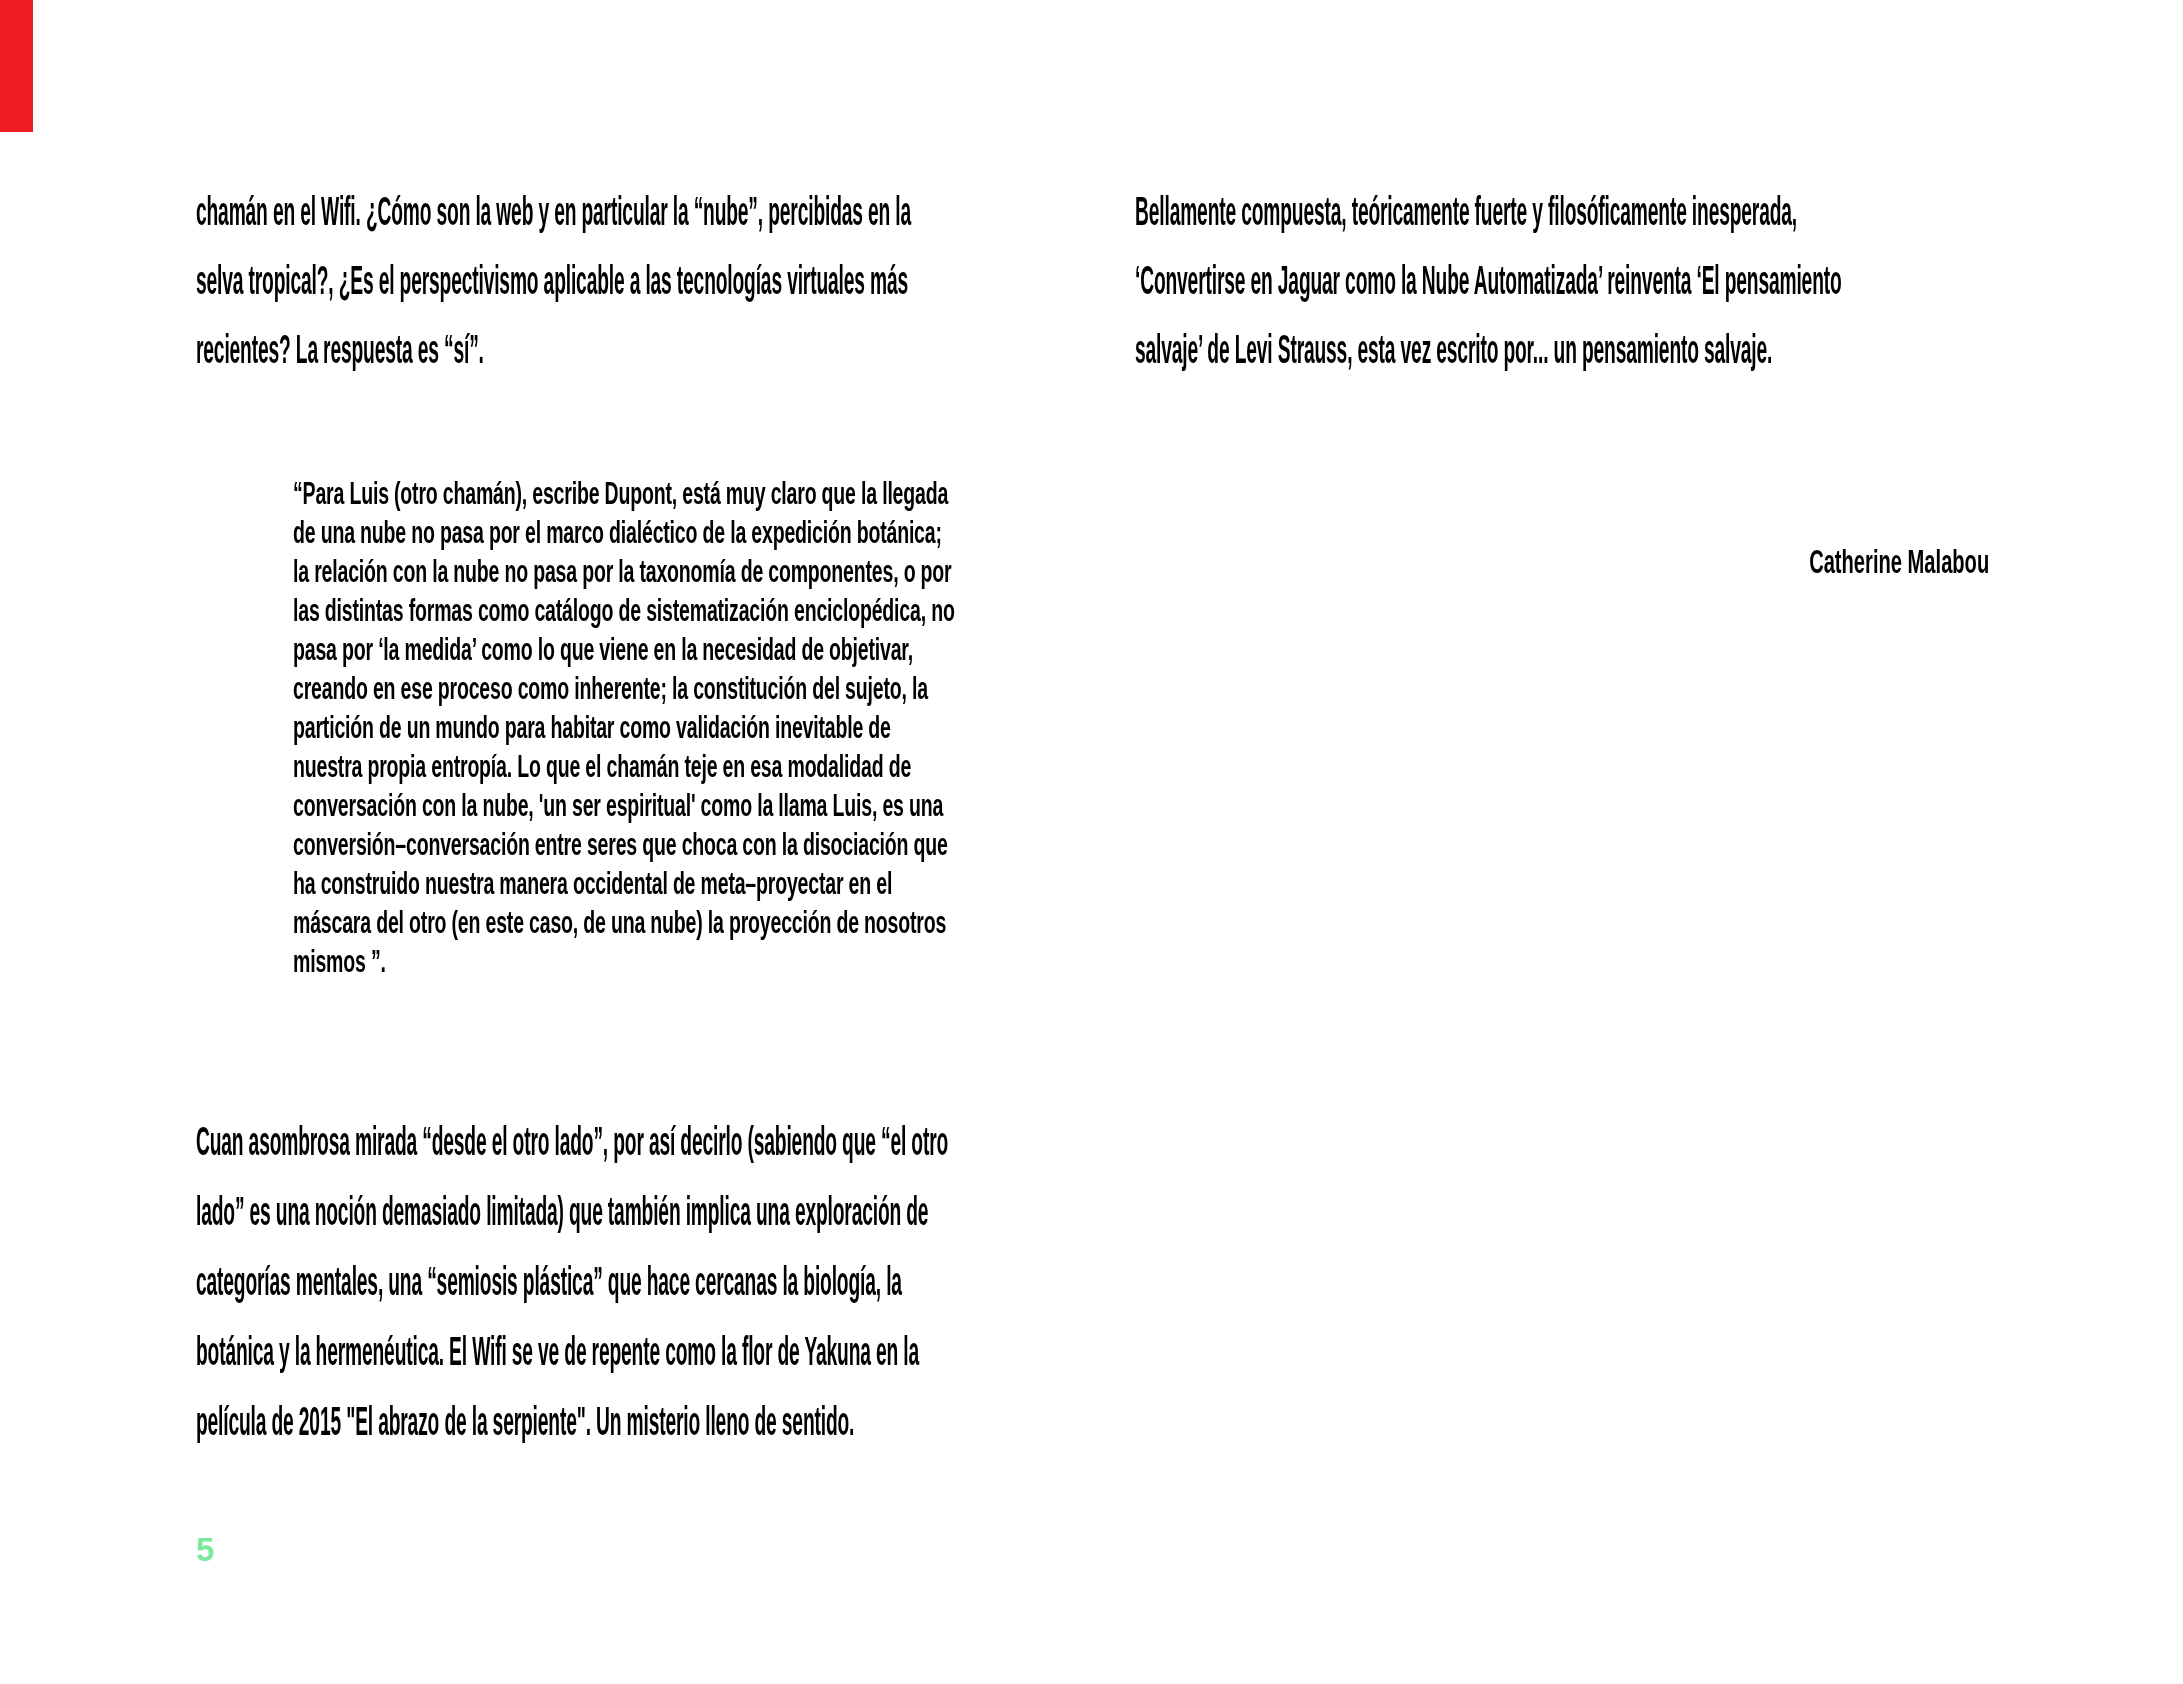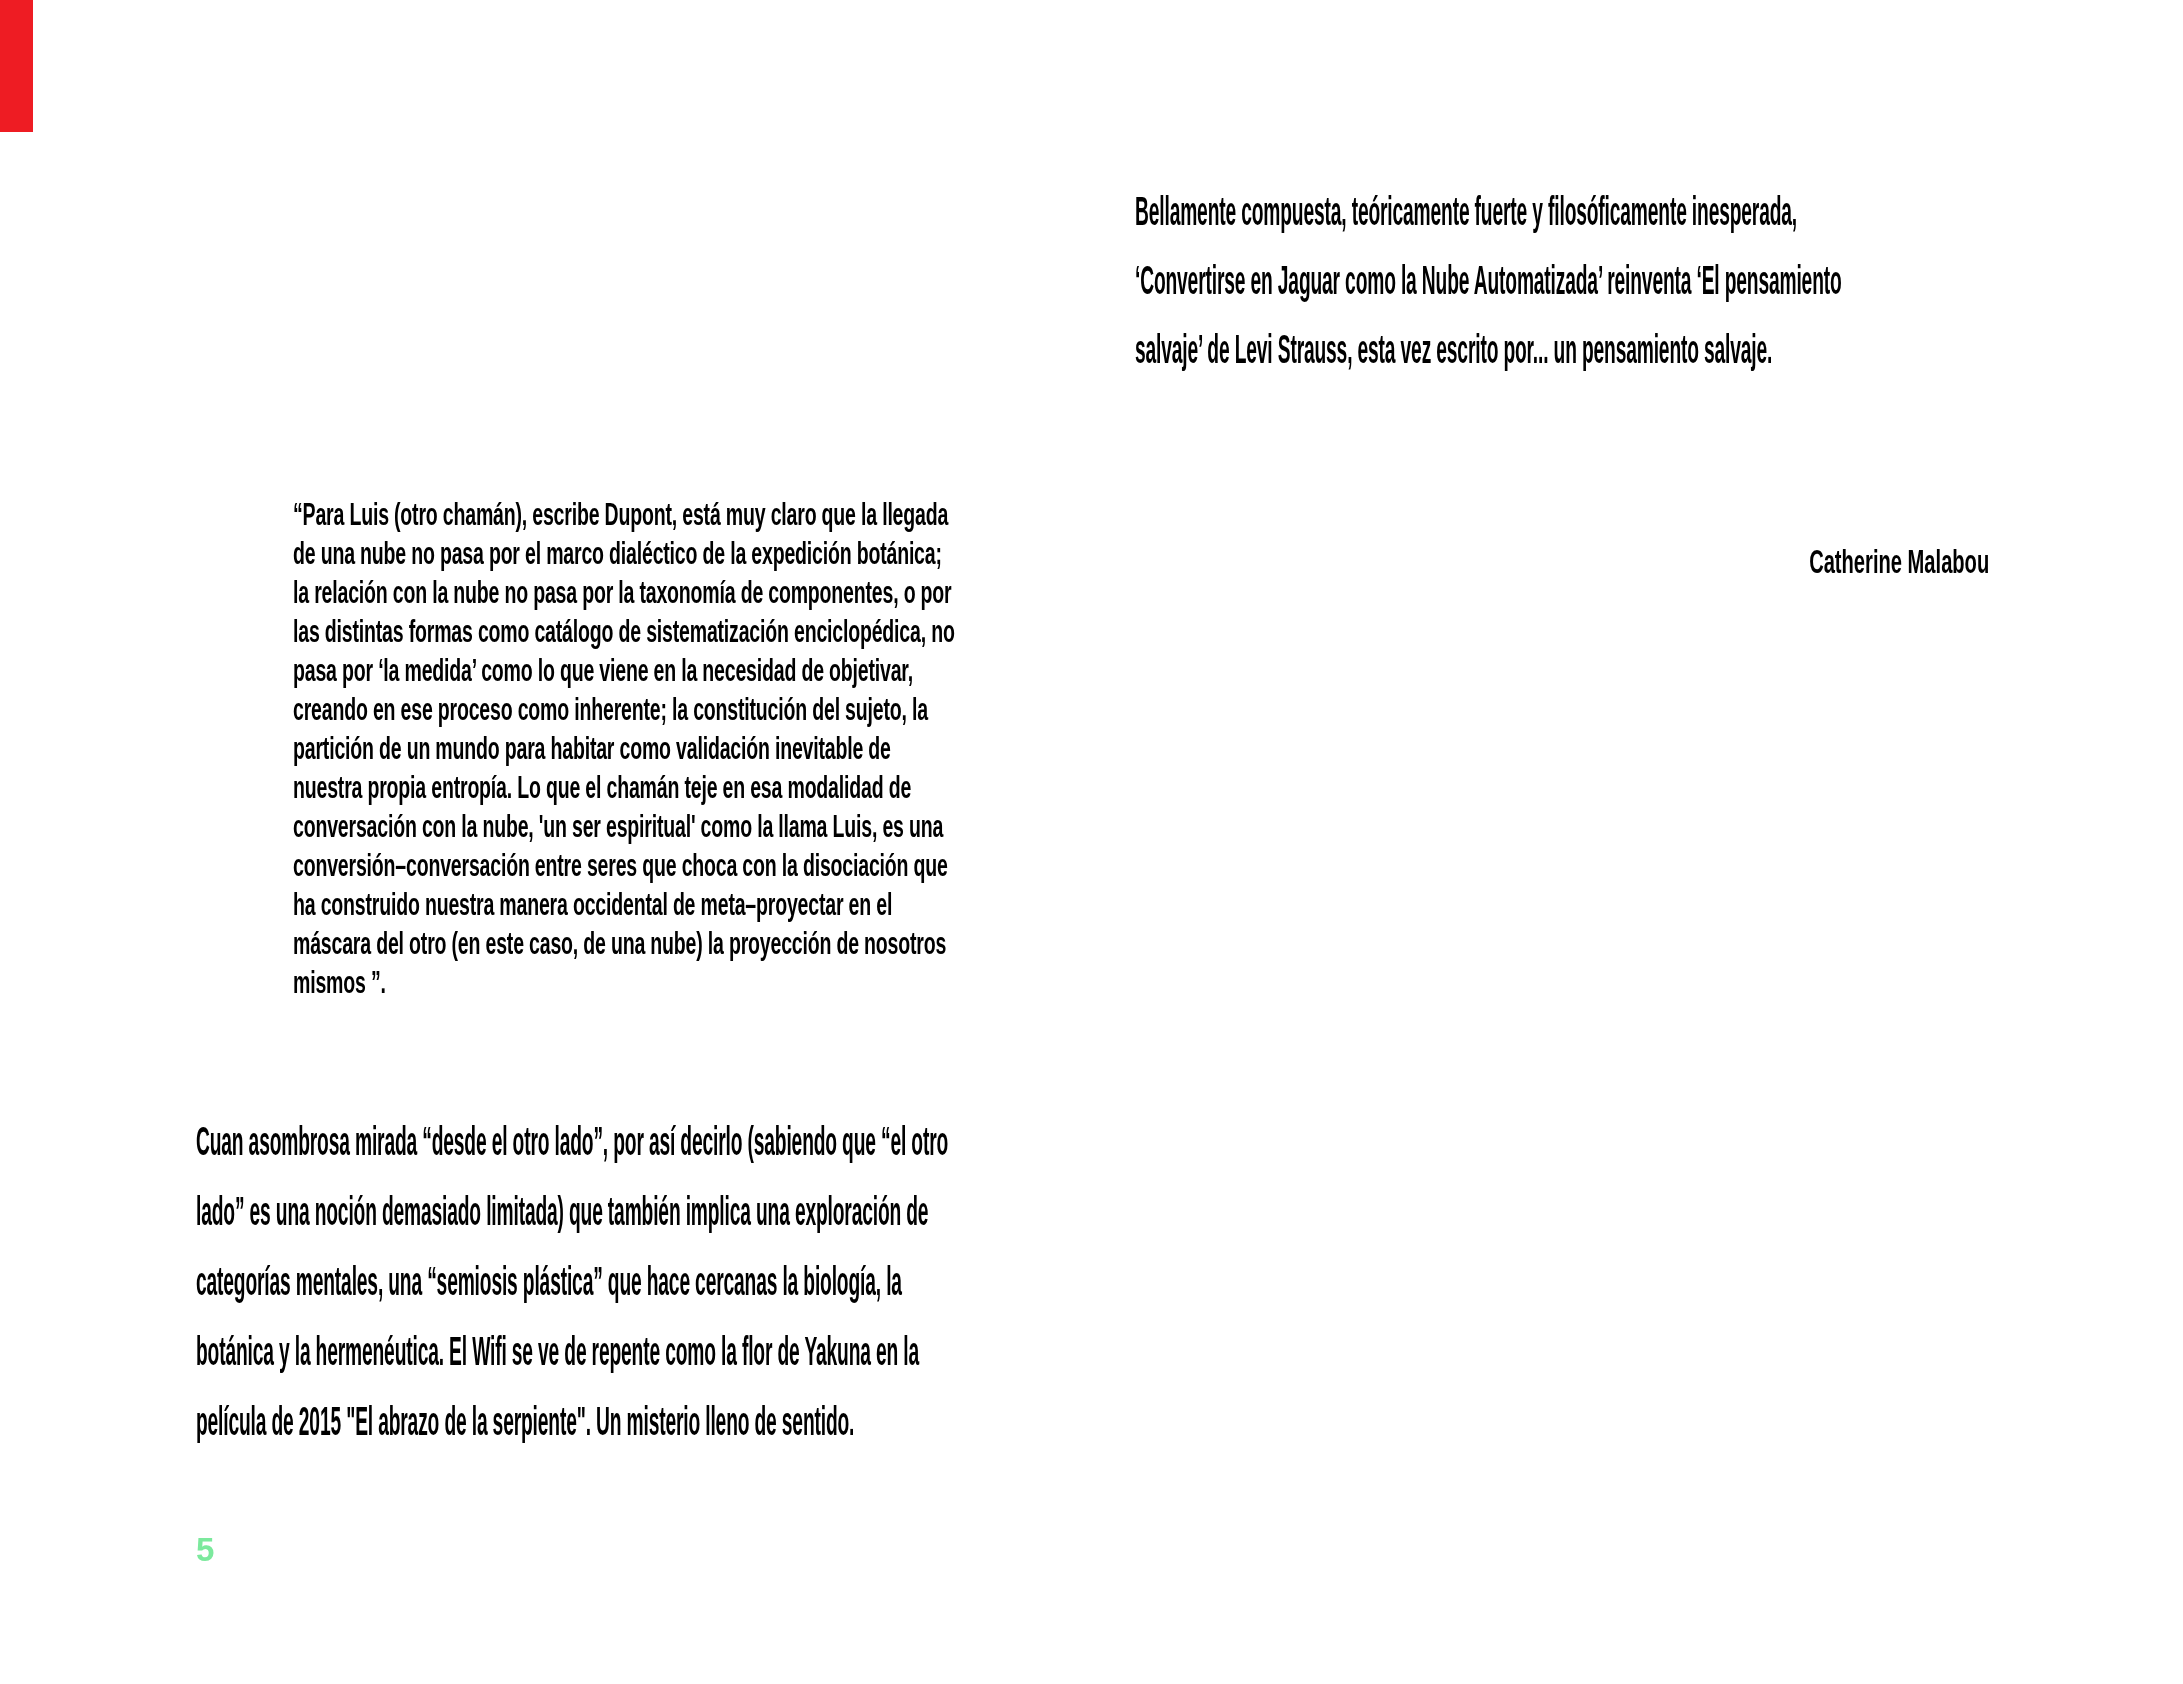--- a/index.html
+++ b/index.html
@@ -24,35 +24,40 @@
   .ln {
     white-space: nowrap;
     transform-origin: left center;
   }
   
   .main  { font-size: 40px; line-height: 69px; letter-spacing: -0.3px; }
   .main .ln { transform: scaleX(0.48); }
   .main2 { font-size: 40px; line-height: 70px; letter-spacing: -0.3px; }
   .main2 .ln { transform: scaleX(0.48); }
   
-  .quote { font-size: 31px; line-height: 39px; letter-spacing: -0.3px; margin-top: 21px; }
+  .quote { font-size: 31px; line-height: 39px; letter-spacing: -0.3px; }
   .quote .ln { transform: scaleX(0.63); }
   
   .attr { font-size: 33px; line-height: 33px; }
   .attr .ln { transform-origin: right center; transform: scaleX(0.61); }
   
   .pnum { font-size: 33px; line-height: 33px; }
 </style>
 </head>
 <body>
 
 <div class="page">
 
   <div class="marker" style="background: rgb(238, 28, 35);"></div>
 
+  <div class="block main" style="left:196px; top:177px;">
+    <div class="ln">chamán en el Wifi. ¿Cómo son la web y en particular la “nube”, percibidas en la</div>
+    <div class="ln">selva tropical?, ¿Es el perspectivismo aplicable a las tecnologías virtuales más</div>
+    <div class="ln">recientes? La respuesta es “sí”.</div>
+  </div>
 
   <div class="block quote" style="left:293px; top:474px;">
     <div class="ln">“Para Luis (otro chamán), escribe Dupont, está muy claro que la llegada</div>
     <div class="ln">de una nube no pasa por el marco dialéctico de la expedición botánica;</div>
     <div class="ln">la relación con la nube no pasa por la taxonomía de componentes, o por</div>
     <div class="ln">las distintas formas como catálogo de sistematización enciclopédica, no</div>
     <div class="ln">pasa por ‘la medida’ como lo que viene en la necesidad de objetivar,</div>
     <div class="ln">creando en ese proceso como inherente; la constitución del sujeto, la</div>
     <div class="ln">partición de un mundo para habitar como validación inevitable de</div>
     <div class="ln">nuestra propia entropía. Lo que el chamán teje en esa modalidad de</div>

